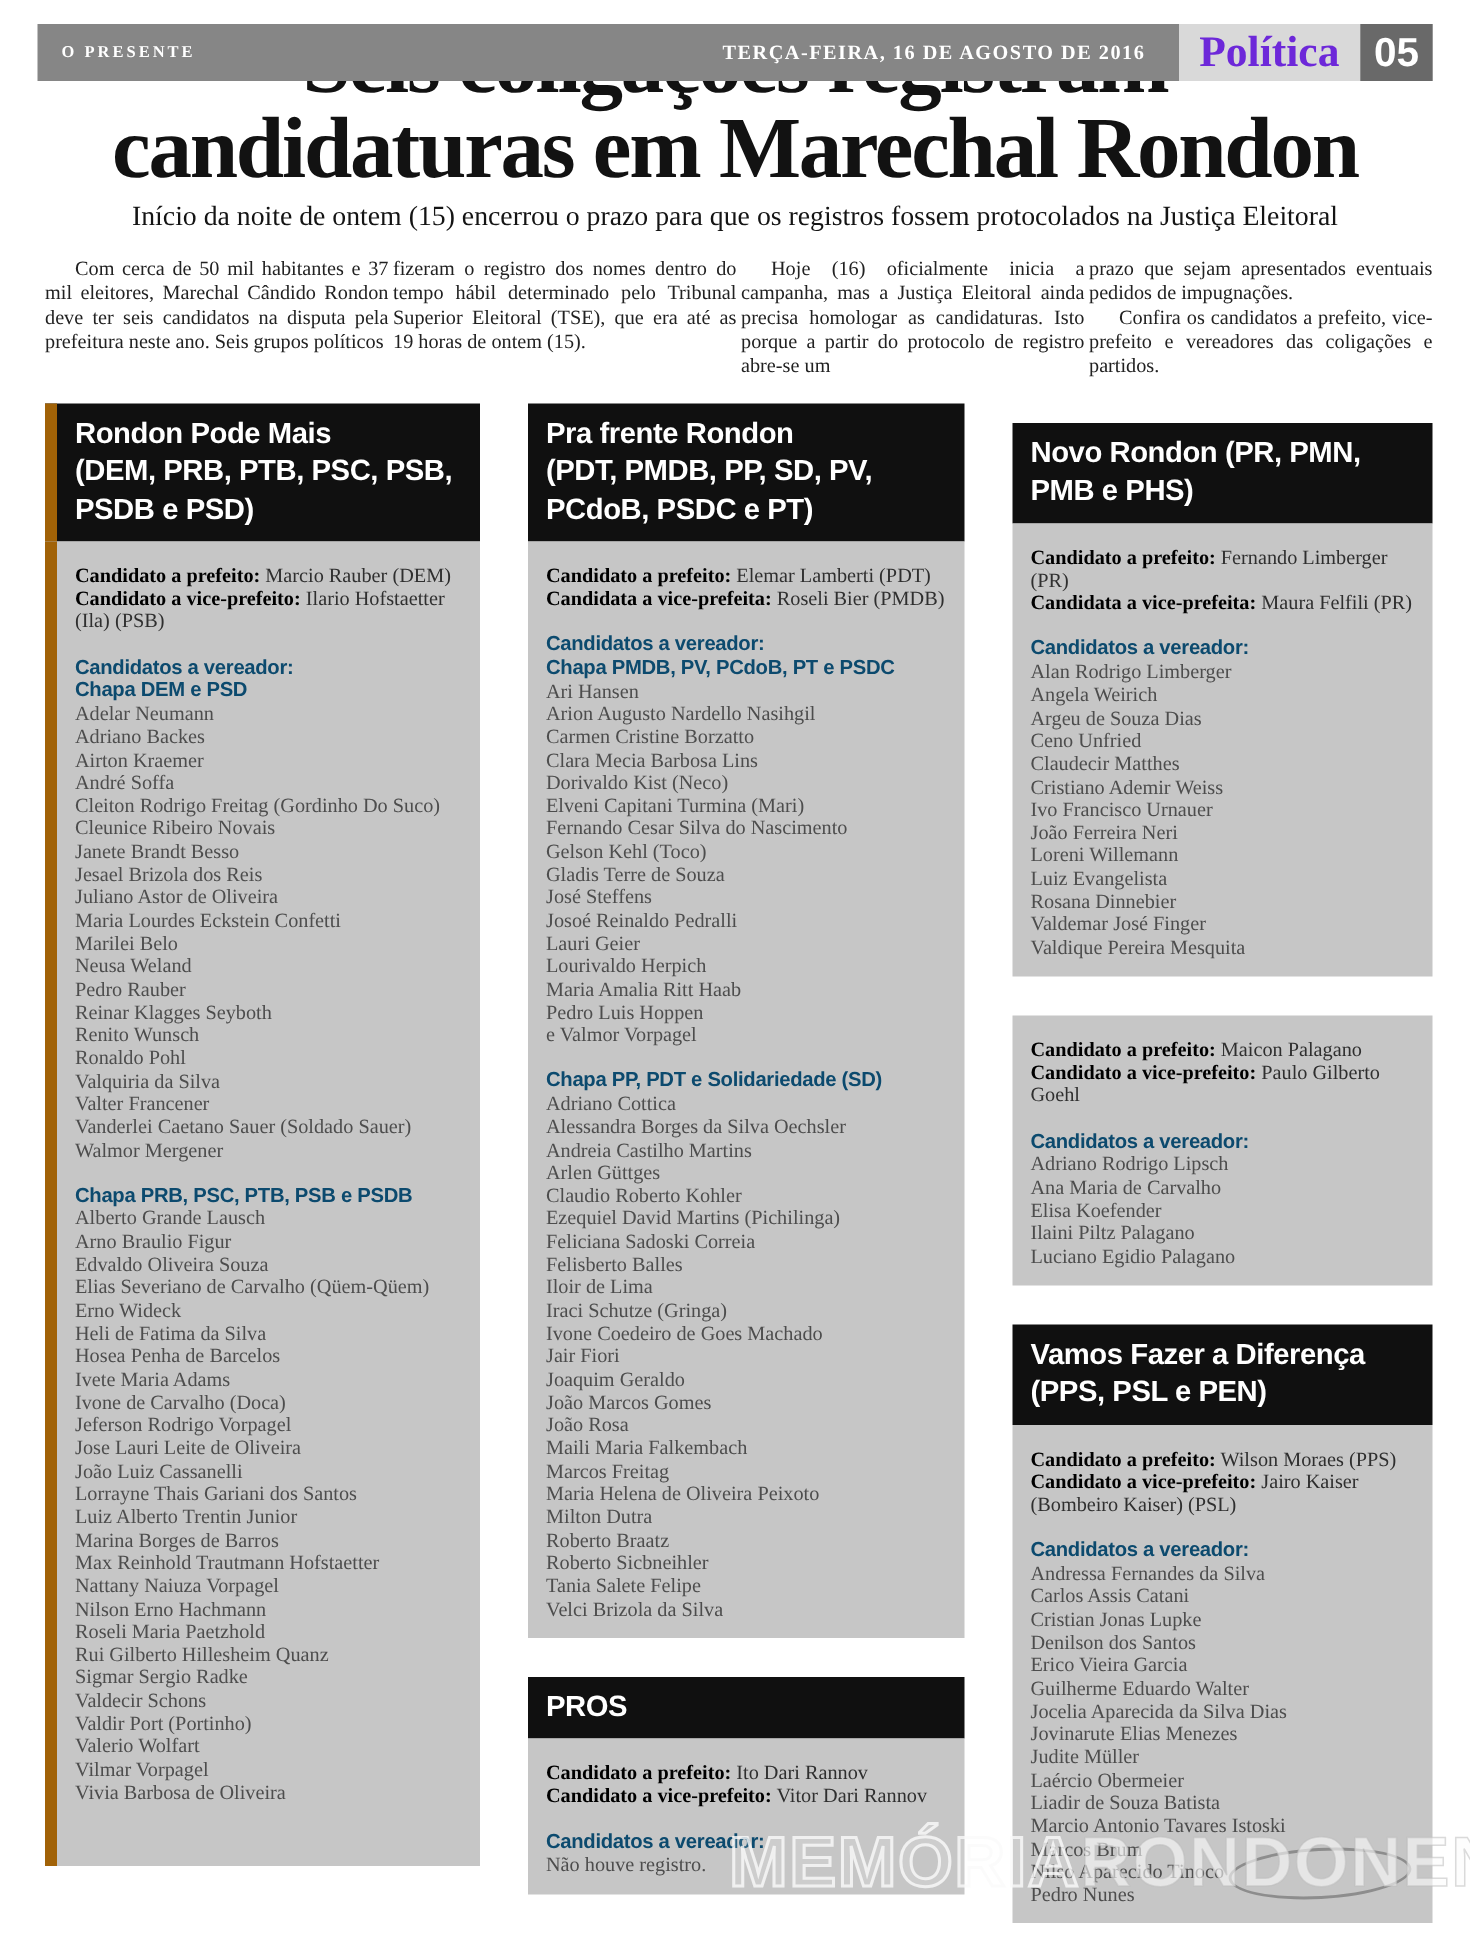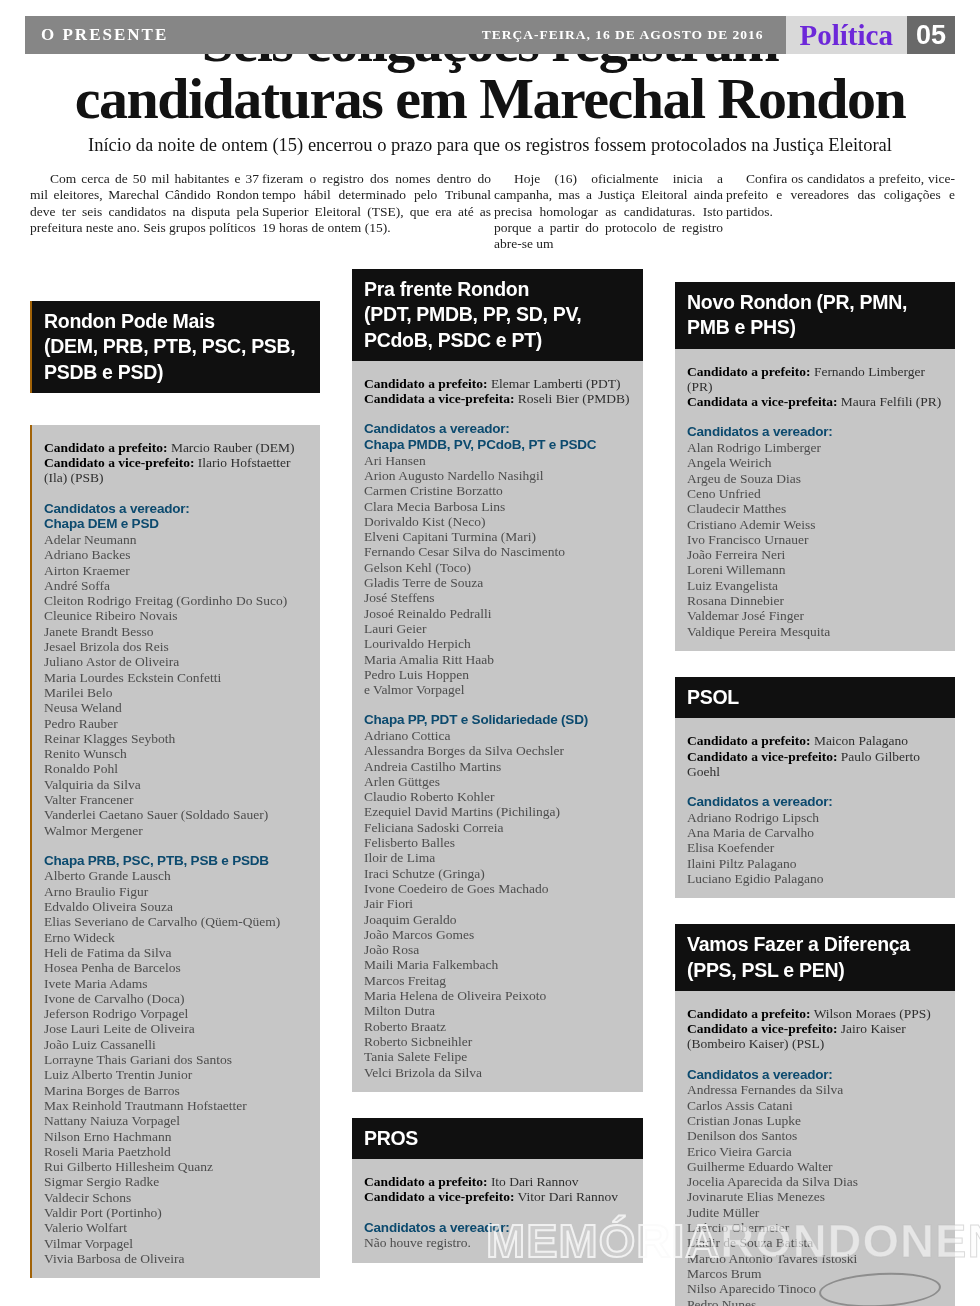--- a/index.html
+++ b/index.html
@@ -14,21 +14,21 @@
   }
   
   .masthead{
     position:absolute;top:16px;left:25px;right:25px;height:38px;
     background:#868686;
     display:flex;align-items:stretch;
   }
   .mast-pub{
     display:flex;align-items:center;
     padding-left:16px;
-    color:#ffffff;font-weight:bold;font-size:17px;letter-spacing:2px;
+    color:#ffffff;font-weight:bold;font-size:11px;letter-spacing:2px;
     font-family:"Liberation Serif",serif;
   }
   .mast-spacer{flex:1;}
   .mast-date{
     display:flex;align-items:center;
     color:#ffffff;font-weight:bold;font-size:13.5px;letter-spacing:1px;
     font-family:"Liberation Serif",serif;
     margin-right:22px;
   }
   .mast-section{
@@ -94,21 +94,21 @@
     font-family:"Liberation Sans",sans-serif;
     font-weight:bold;font-size:19.5px;line-height:1.3;
     letter-spacing:-0.3px;
     padding:8px 12px;
   }
   .box-body{
     background:#c6c6c6;
     flex:1;
     padding:15px 12px 12px 12px;
   }
-  .col1 .box-body, .col1 .box-head{border-left:2px solid #a16207;margin-top:32px;}
+  .col1 .box-body, .col1 .box-head{border-left:8px solid #a16207;}
   .line{font-size:13.5px;line-height:15.3px;}
   .label-line{color:#2f2f2f;}
   .label-line b{color:#000000;}
   .sub-line{
     font-family:"Liberation Sans",sans-serif;
     font-weight:bold;font-size:13.5px;line-height:15.6px;
     color:#0c4a6e;letter-spacing:-0.2px;
   }
   .name-line{color:#4d4d4d;}
   .gap{height:15px;}
@@ -162,20 +162,21 @@
     <div class="intro-col">
         <p class="intro-p indent">Com cerca de 50 mil habitantes e 37 mil eleitores, Marechal Cândido Rondon deve ter seis candidatos na disputa pela prefeitura neste ano. Seis grupos políticos</p>
       </div>
     <div class="intro-col">
         <p class="intro-p">fizeram o registro dos nomes dentro do tempo hábil determinado pelo Tribunal Superior Eleitoral (TSE), que era até as 19 horas de ontem (15).</p>
       </div>
     <div class="intro-col">
         <p class="intro-p indent">Hoje (16) oficialmente inicia a campanha, mas a Justiça Eleitoral ainda precisa homologar as candidaturas. Isto porque a partir do protocolo de registro abre-se um</p>
       </div>
     <div class="intro-col">
+        <p class="intro-p">prazo que sejam apresentados eventuais pedidos de impugnações.</p>
         <p class="intro-p indent">Confira os candidatos a prefeito, vice-prefeito e vereadores das coligações e partidos.</p>
       </div>
   </div>
 
   <div class="lists">
     <div class="list-col col1">
         <section class="box grow">
           <header class="box-head">
             <div>Rondon Pode Mais</div>
             <div>(DEM, PRB, PTB, PSC, PSB, PSDB e PSD)</div>
@@ -324,23 +325,20 @@
             <div class="line name-line">Ivo Francisco Urnauer</div>
             <div class="line name-line">João Ferreira Neri</div>
             <div class="line name-line">Loreni Willemann</div>
             <div class="line name-line">Luiz Evangelista</div>
             <div class="line name-line">Rosana Dinnebier</div>
             <div class="line name-line">Valdemar José Finger</div>
             <div class="line name-line">Valdique Pereira Mesquita</div>
           </div>
         </section>
         <section class="box">
-          <header class="box-head">
-            <div>PSOL</div>
-          </header>
           <div class="box-body">
             <div class="line label-line"><b>Candidato a prefeito:</b> Maicon Palagano</div>
             <div class="line label-line"><b>Candidato a vice-prefeito:</b> Paulo Gilberto Goehl</div>
             <div class="gap"></div>
             <div class="line sub-line">Candidatos a vereador:</div>
             <div class="line name-line">Adriano Rodrigo Lipsch</div>
             <div class="line name-line">Ana Maria de Carvalho</div>
             <div class="line name-line">Elisa Koefender</div>
             <div class="line name-line">Ilaini Piltz Palagano</div>
             <div class="line name-line">Luciano Egidio Palagano</div>

